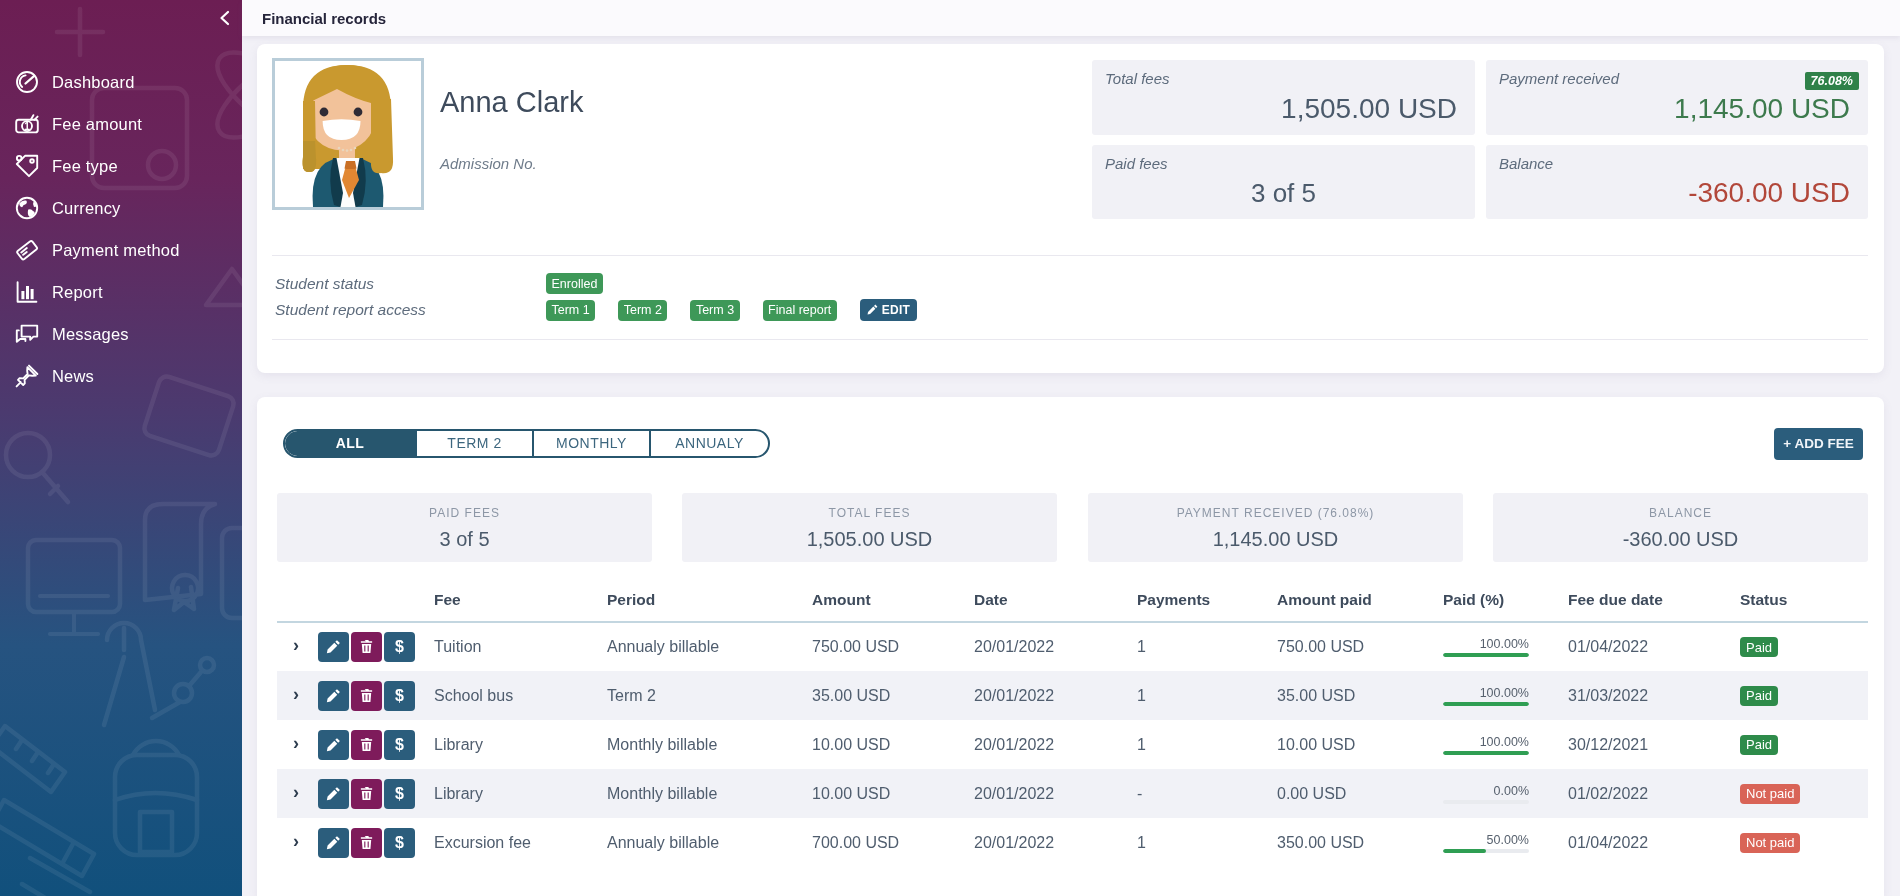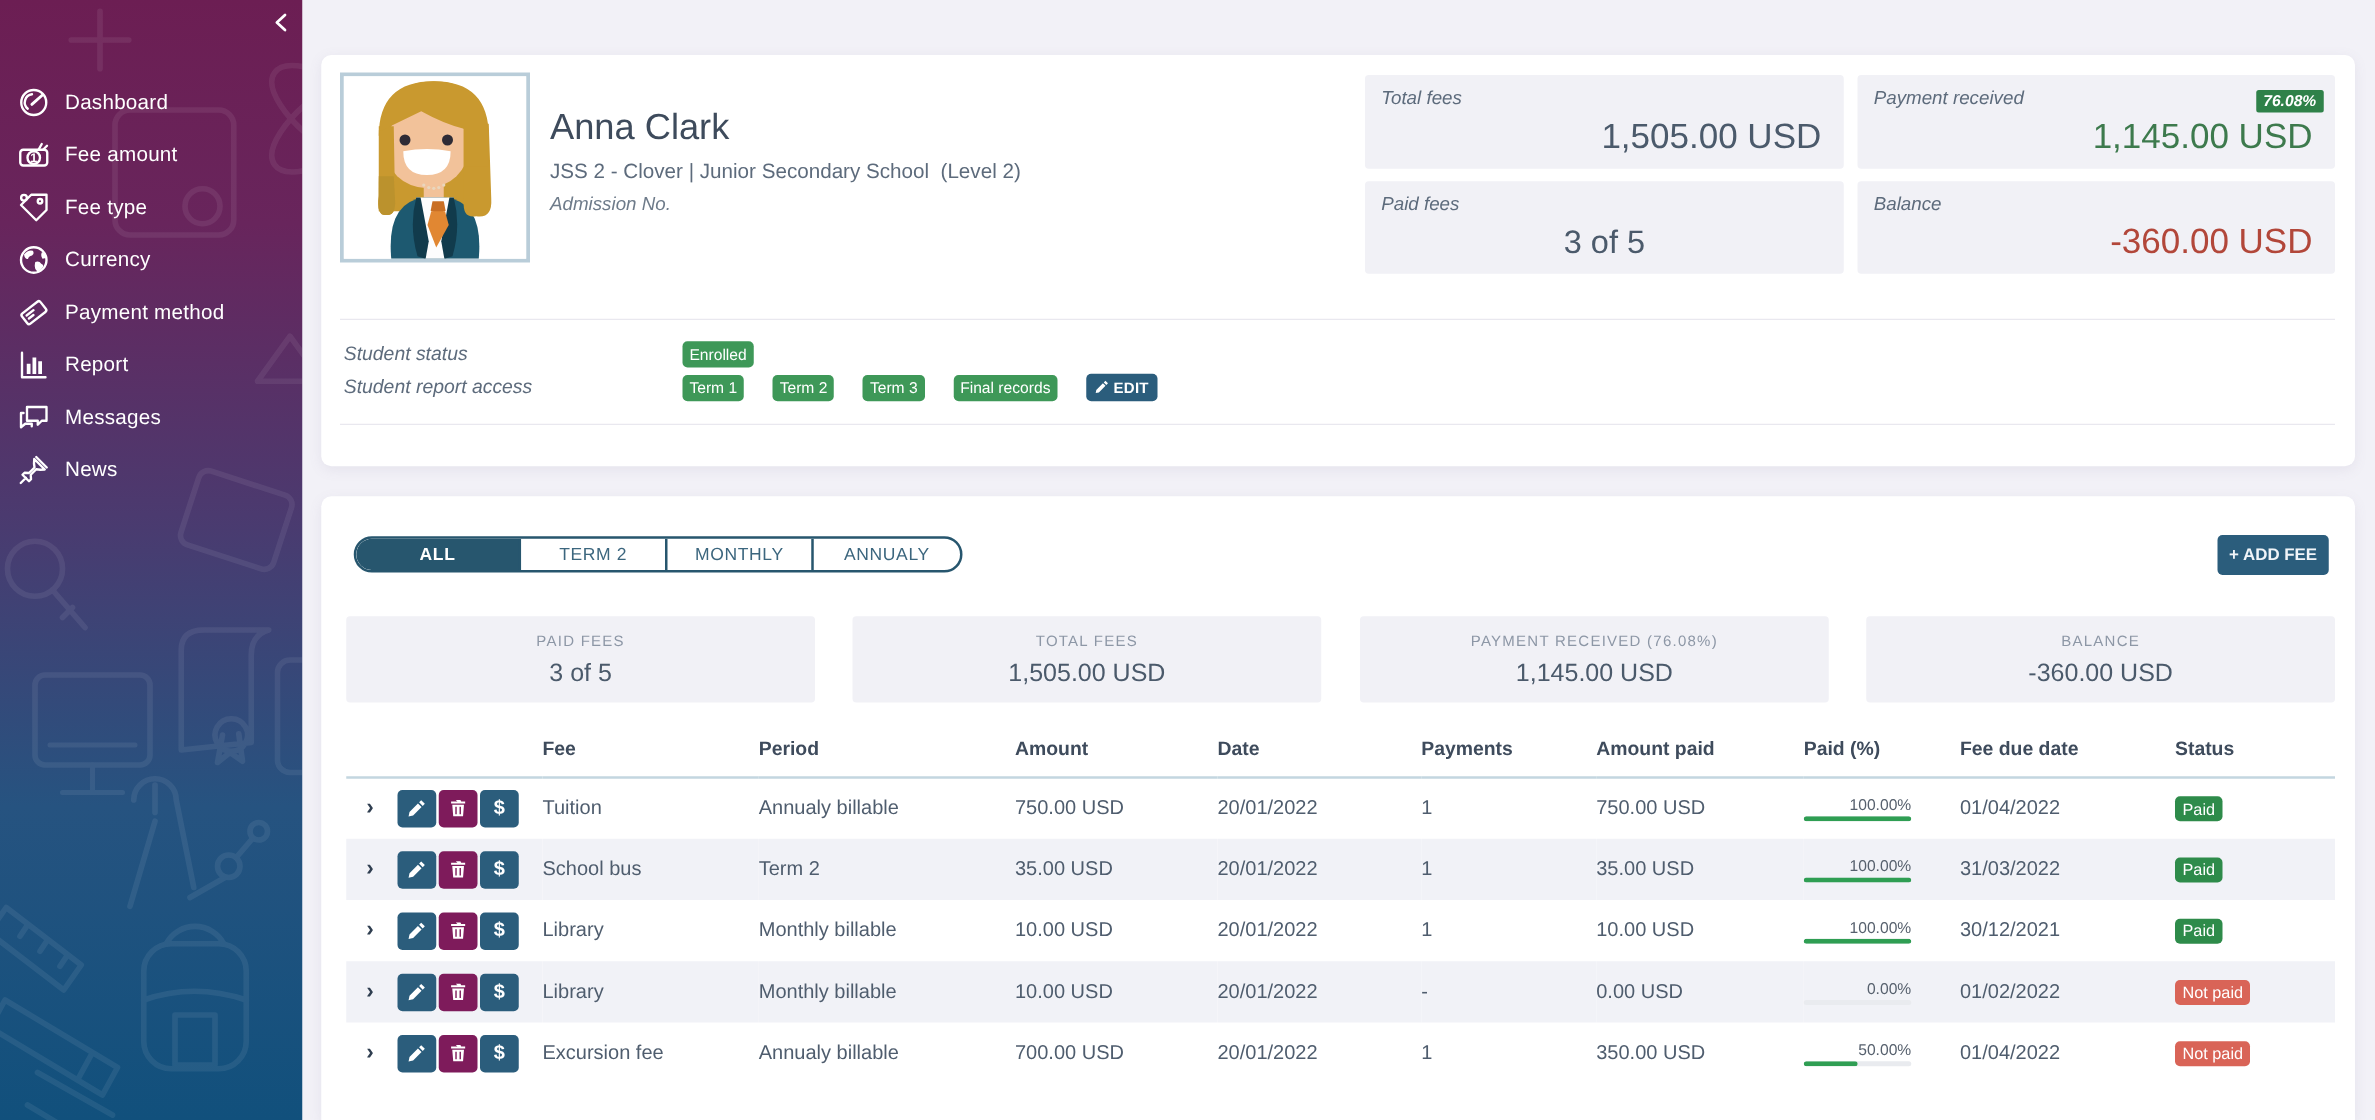--- a/index.html
+++ b/index.html
@@ -158,20 +158,23 @@
       </div>
       <div class="mi">
         <span class="ic"><svg viewBox="0 0 26 26" width="26" height="26" fill="none" stroke="#fff" stroke-width="1.9" stroke-linecap="round" stroke-linejoin="round">
             <path d="M15 2.6 L23.4 11 M13.4 4.2 L21.8 12.6 L18.2 12.8 L15 12.4 L10.6 16.8 L10.8 20.4 L9.2 22 L4 16.8 L5.6 15.2 L9.2 15.4 L13.6 11 L13.2 7.8 Z M6.8 19.2 L2.6 23.4"></path>
           </svg></span>
         <span class="lb">News</span>
       </div>
     </div>
 </div>
 <div class="main">
+  <div class="topbar">
+      <div class="tt">Financial records</div>
+    </div>
   <div class="card" id="card1">
     <div class="avatar-frame" id="avatar">
         <svg width="146" height="146" viewBox="0 0 146 146" style="display:block">
           <rect width="146" height="146" fill="#ffffff"></rect>
           <path d="M28 100 Q28 40 34 26 Q44 4 72 4 Q100 4 110 26 Q116 40 116 100 L116 108 L28 108 Z" fill="#c9992f"></path>
           <ellipse cx="66.5" cy="57" rx="33.5" ry="32.5" fill="#f2c29a"></ellipse>
           <circle cx="49" cy="51" r="4.4" fill="#2f2b35"></circle>
           <circle cx="83" cy="51" r="4.4" fill="#2f2b35"></circle>
           <path d="M47.6 60 Q66.5 56.5 85.5 60 Q85.5 79 66.5 79 Q47.6 79 47.6 60 Z" fill="#ffffff"></path>
           <path d="M64 82 h16 v18 h-16 Z" fill="#f2c29a"></path>
@@ -188,21 +191,20 @@
           </g>
           <path d="M71 100 L80 100 L81.5 107.5 L75.5 110 L69.5 107.5 Z" fill="#c96f24"></path>
           <path d="M70 108 L81 108 L84 119 L74 137 L67 119 Z" fill="#e18732"></path>
           <path d="M28 40 L28 96 Q26 112 34 111 Q42 112 41 98 L40 40 Z" fill="#c9992f"></path>
           <path d="M28 80 L28 96 Q26 112 34 111 Q42 112 41 98 L40 80 Z" fill="#bb922d"></path>
           <path d="M96 38 L96 100 Q95 114 106 112 Q119 114 118 98 L116 38 Z" fill="#c9992f"></path>
           <path d="M28 48 Q28 4 72 4 Q116 4 116 48 L116 72 L96 72 L96 42 Q80 38 62 28 L29 44 Z" fill="#c9992f"></path>
         </svg>
       </div>
     <div class="s-name">Anna Clark</div>
-    <div class="s-class">JSS 2 - Clover | Junior Secondary School&nbsp; (Level 2)</div>
     <div class="s-adm">Admission No.</div>
     <div class="statbox" style="left:835px; top:16px; width:383px; height:75px;">
       <div class="sb-label">Total fees</div>
       <div class="sb-val">1,505.00 USD</div>
     </div>
     <div class="statbox" style="left:1229px; top:16px; width:382px; height:75px;">
       <div class="sb-label">Payment received</div>
       <div class="pct-badge">76.08%</div>
       <div class="sb-val green">1,145.00 USD</div>
     </div>
@@ -212,21 +214,21 @@
     </div>
     <div class="statbox" style="left:1229px; top:101px; width:382px; height:74px;">
       <div class="sb-label">Balance</div>
       <div class="sb-val red">-360.00 USD</div>
     </div>
     <div class="sep" style="top:211px;"></div>
     <div class="lab-it" style="left:18px; top:231px;">Student status</div>
     <div class="lab-it" style="left:18px; top:257px;">Student report access</div>
     <div style="position:absolute; left:289px; top:229px;"><span class="chip">Enrolled</span></div>
     <div style="position:absolute; left:289px; top:255px;">
-      <span class="chip">Term 1</span><span class="chip">Term 2</span><span class="chip">Term 3</span><span class="chip">Final records</span><span class="edit-btn"><svg width="11" height="11" viewBox="0 0 16 16" style="vertical-align:-1px; margin-right:4px;">
+      <span class="chip">Term 1</span><span class="chip">Term 2</span><span class="chip">Term 3</span><span class="chip">Final report</span><span class="edit-btn"><svg width="11" height="11" viewBox="0 0 16 16" style="vertical-align:-1px; margin-right:4px;">
             <path fill="#fff" d="M12.1 0.9 L15.1 3.9 L13.2 5.8 L10.2 2.8 Z M9.2 3.8 L12.2 6.8 L4.5 14.5 L0.8 15.2 L1.5 11.5 Z"></path>
           </svg>EDIT</span>
     </div>
     <div class="sep" style="top:295px;"></div>
   </div>
   <div class="card" id="card2">
     <div class="tabs">
       <div class="tab active">ALL</div>
       <div class="tab">TERM 2</div>
       <div class="tab">MONTHLY</div>

